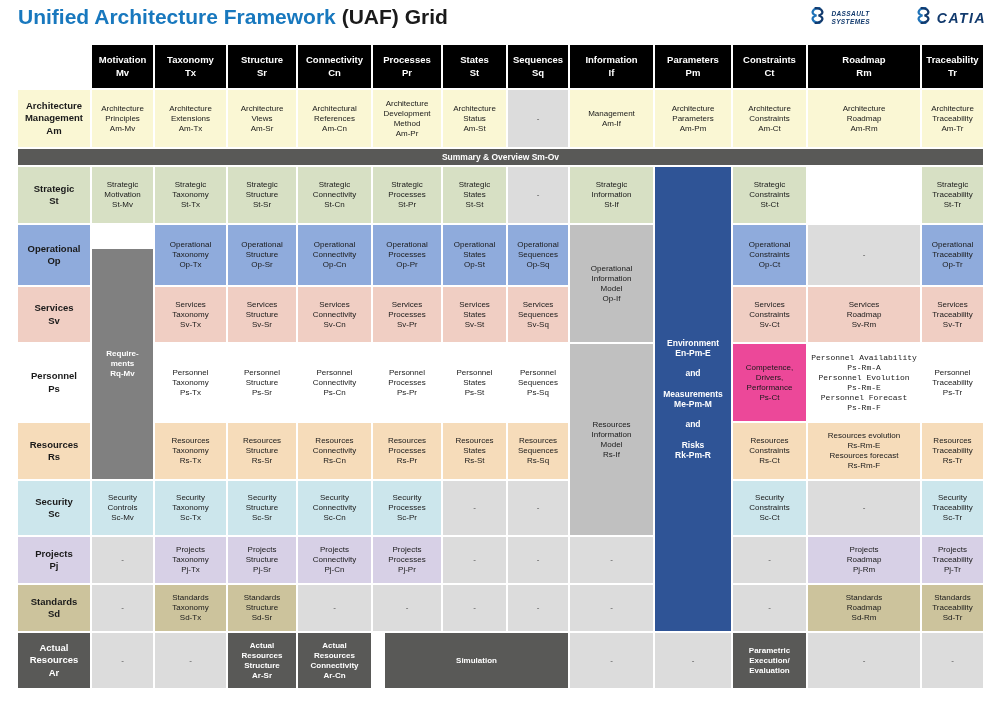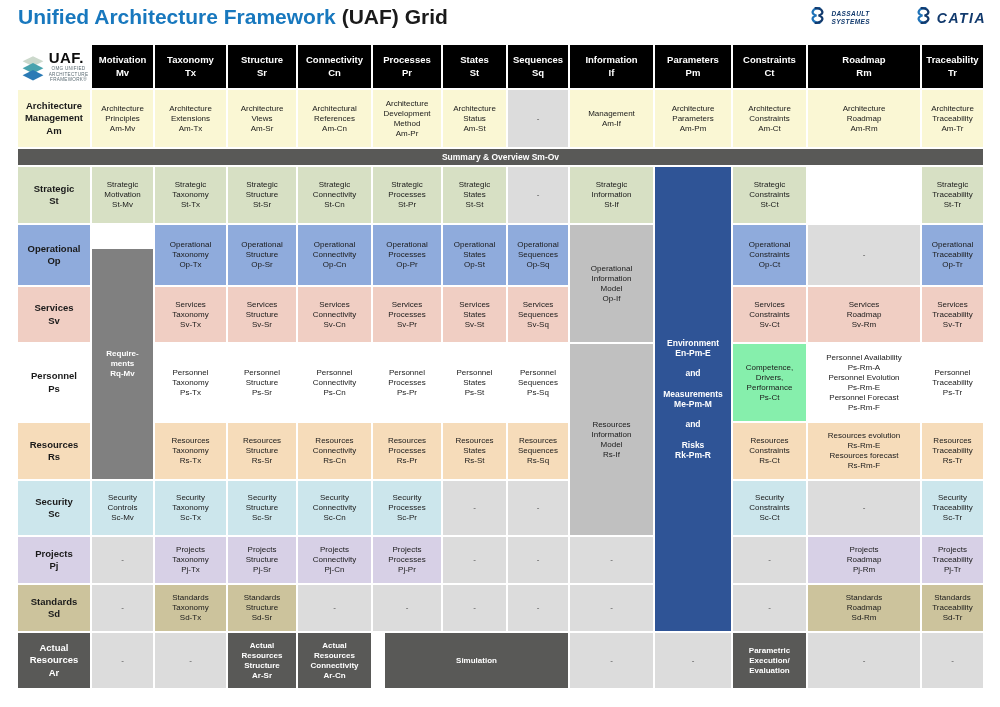--- a/index.html
+++ b/index.html
@@ -53,35 +53,20 @@
     <span>
       <svg viewBox="0 0 20 18" width="19" height="17">
         <path d="M12 1 C3 2 3 8 9 9 C3 10 3 16 12 17" fill="none" stroke="#2073b8" stroke-width="2.4" stroke-linecap="round"></path>
         <path d="M8 1 C17 2 17 8 11 9 C17 10 17 16 8 17" fill="none" stroke="#123a6d" stroke-width="2.4" stroke-linecap="round"></path>
       </svg>
     </span>
     <span class="catia-text">CATIA</span>
   </div>
 
   <div id="uaf-grid" style="grid-template-columns: 72px 61px 71px 68px 73px 68px 63px 60px 83px 76px 73px 112px 61px; grid-template-rows: 43px 57px 16px 56px 60px 55px 77px 56px 54px 46px 46px 55px;">
-    <div class="cell corner">
-      <span>
-        <svg width="26" height="32" viewBox="0 0 30 34">
-          <polygon points="15,1 27,7 15,13 3,7" fill="#ccd9cc"></polygon>
-          <polygon points="15,9 27,15 15,21 3,15" fill="#49a3ae"></polygon>
-          <polygon points="15,17 27,23 15,29 3,23" fill="#2a7ab5"></polygon>
-        </svg>
-      </span>
-      <span class="txt">
-        <span class="uaf-acronym">UAF.</span>
-        <span class="uaf-sub" style="white-space:pre-line">OMG UNIFIED
-ARCHITECTURE
-FRAMEWORK®</span>
-      </span>
-    </div>
 
   <div class="cell hdr" style="background: rgb(0, 0, 0); color: rgb(255, 255, 255); font-weight: bold; grid-area: 1 / 2 / span 1 / span 1;">Motivation
 Mv</div>
       <div class="cell hdr" style="background: rgb(0, 0, 0); color: rgb(255, 255, 255); font-weight: bold; grid-area: 1 / 3 / span 1 / span 1;">Taxonomy
 Tx</div>
       <div class="cell hdr" style="background: rgb(0, 0, 0); color: rgb(255, 255, 255); font-weight: bold; grid-area: 1 / 4 / span 1 / span 1;">Structure
 Sr</div>
       <div class="cell hdr" style="background: rgb(0, 0, 0); color: rgb(255, 255, 255); font-weight: bold; grid-area: 1 / 5 / span 1 / span 1;">Connectivity
 Cn</div>
       <div class="cell hdr" style="background: rgb(0, 0, 0); color: rgb(255, 255, 255); font-weight: bold; grid-area: 1 / 6 / span 1 / span 1;">Processes
@@ -260,25 +245,25 @@
       <div class="cell" style="background: rgb(255, 255, 255); color: rgb(26, 26, 26); grid-area: 7 / 7 / span 1 / span 1;">Personnel
 States
 Ps-St</div>
       <div class="cell" style="background: rgb(255, 255, 255); color: rgb(26, 26, 26); grid-area: 7 / 8 / span 1 / span 1;">Personnel
 Sequences
 Ps-Sq</div>
       <div class="cell" style="background: rgb(192, 192, 192); color: rgb(26, 26, 26); grid-area: 7 / 9 / span 3 / span 1;">Resources
 Information
 Model
 Rs-If</div>
-      <div class="cell" style="background: #86efac; color: rgb(26, 26, 26); grid-area: 7 / 11 / span 1 / span 1;">Competence,
+      <div class="cell" style="background: #ec4899; color: rgb(26, 26, 26); grid-area: 7 / 11 / span 1 / span 1;">Competence,
 Drivers,
 Performance
 Ps-Ct</div>
-      <div class="cell" style="background: rgb(255, 255, 255); color: rgb(26, 26, 26); grid-area: 7 / 12 / span 1 / span 1;">Personnel Availability
+      <div class="cell" style="background: rgb(255, 255, 255); color: rgb(26, 26, 26); grid-area: 7 / 12 / span 1 / span 1; font-family: Liberation Mono, monospace;">Personnel Availability
 Ps-Rm-A
 Personnel Evolution
 Ps-Rm-E
 Personnel Forecast
 Ps-Rm-F</div>
       <div class="cell" style="background: rgb(255, 255, 255); color: rgb(26, 26, 26); grid-area: 7 / 13 / span 1 / span 1;">Personnel
 Traceability
 Ps-Tr</div>
       <div class="cell hdr" style="background: rgb(246, 220, 186); color: rgb(26, 26, 26); grid-area: 8 / 1 / span 1 / span 1;">Resources
 Rs</div>

